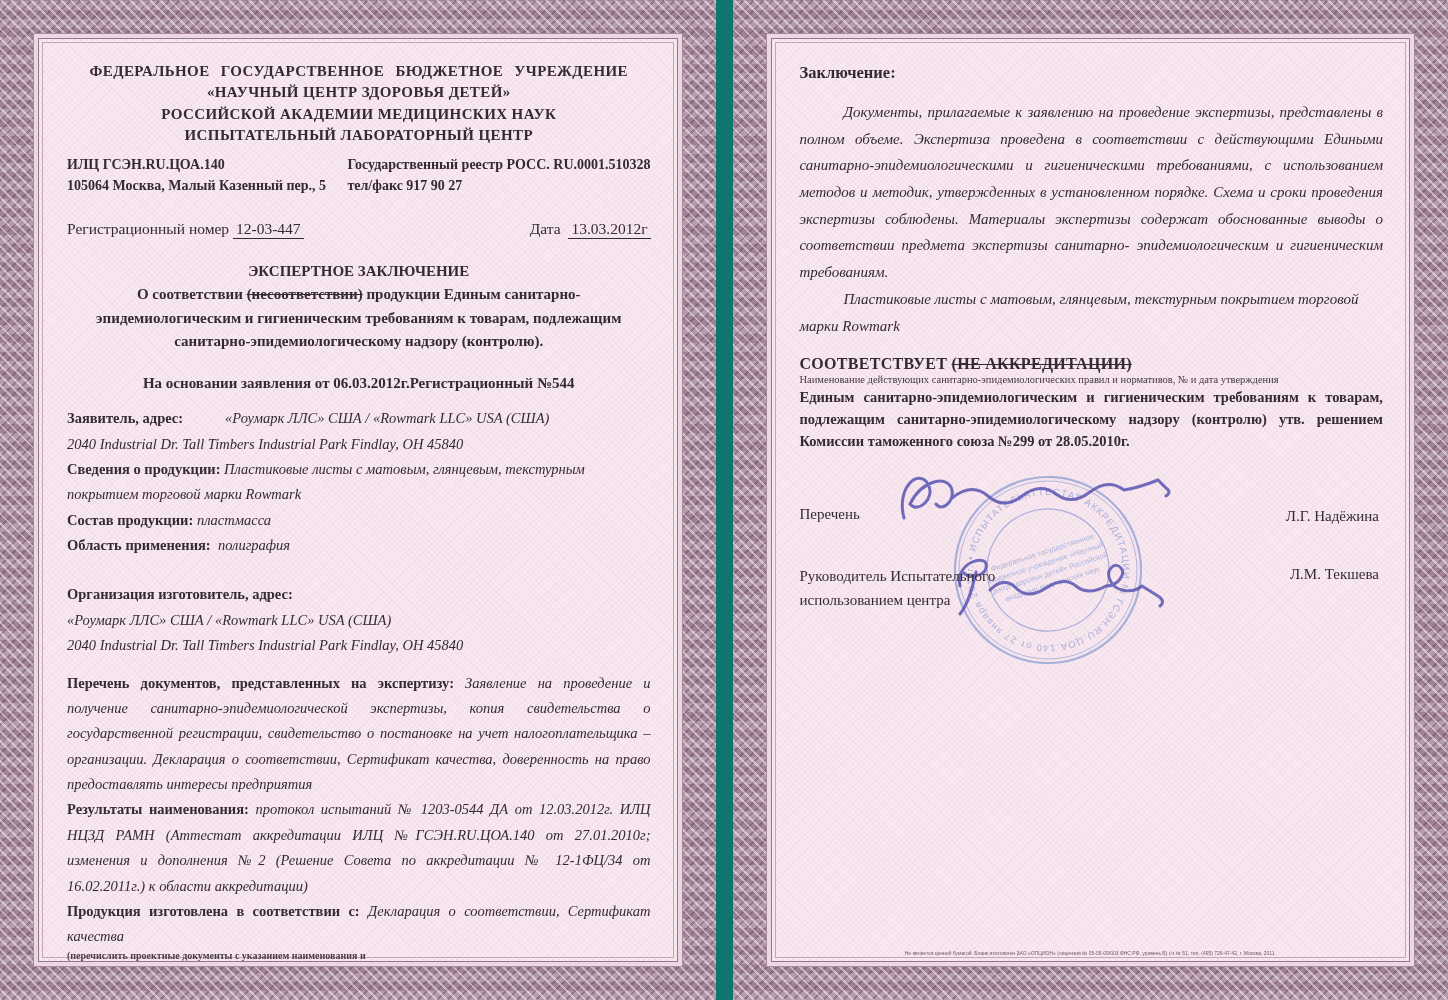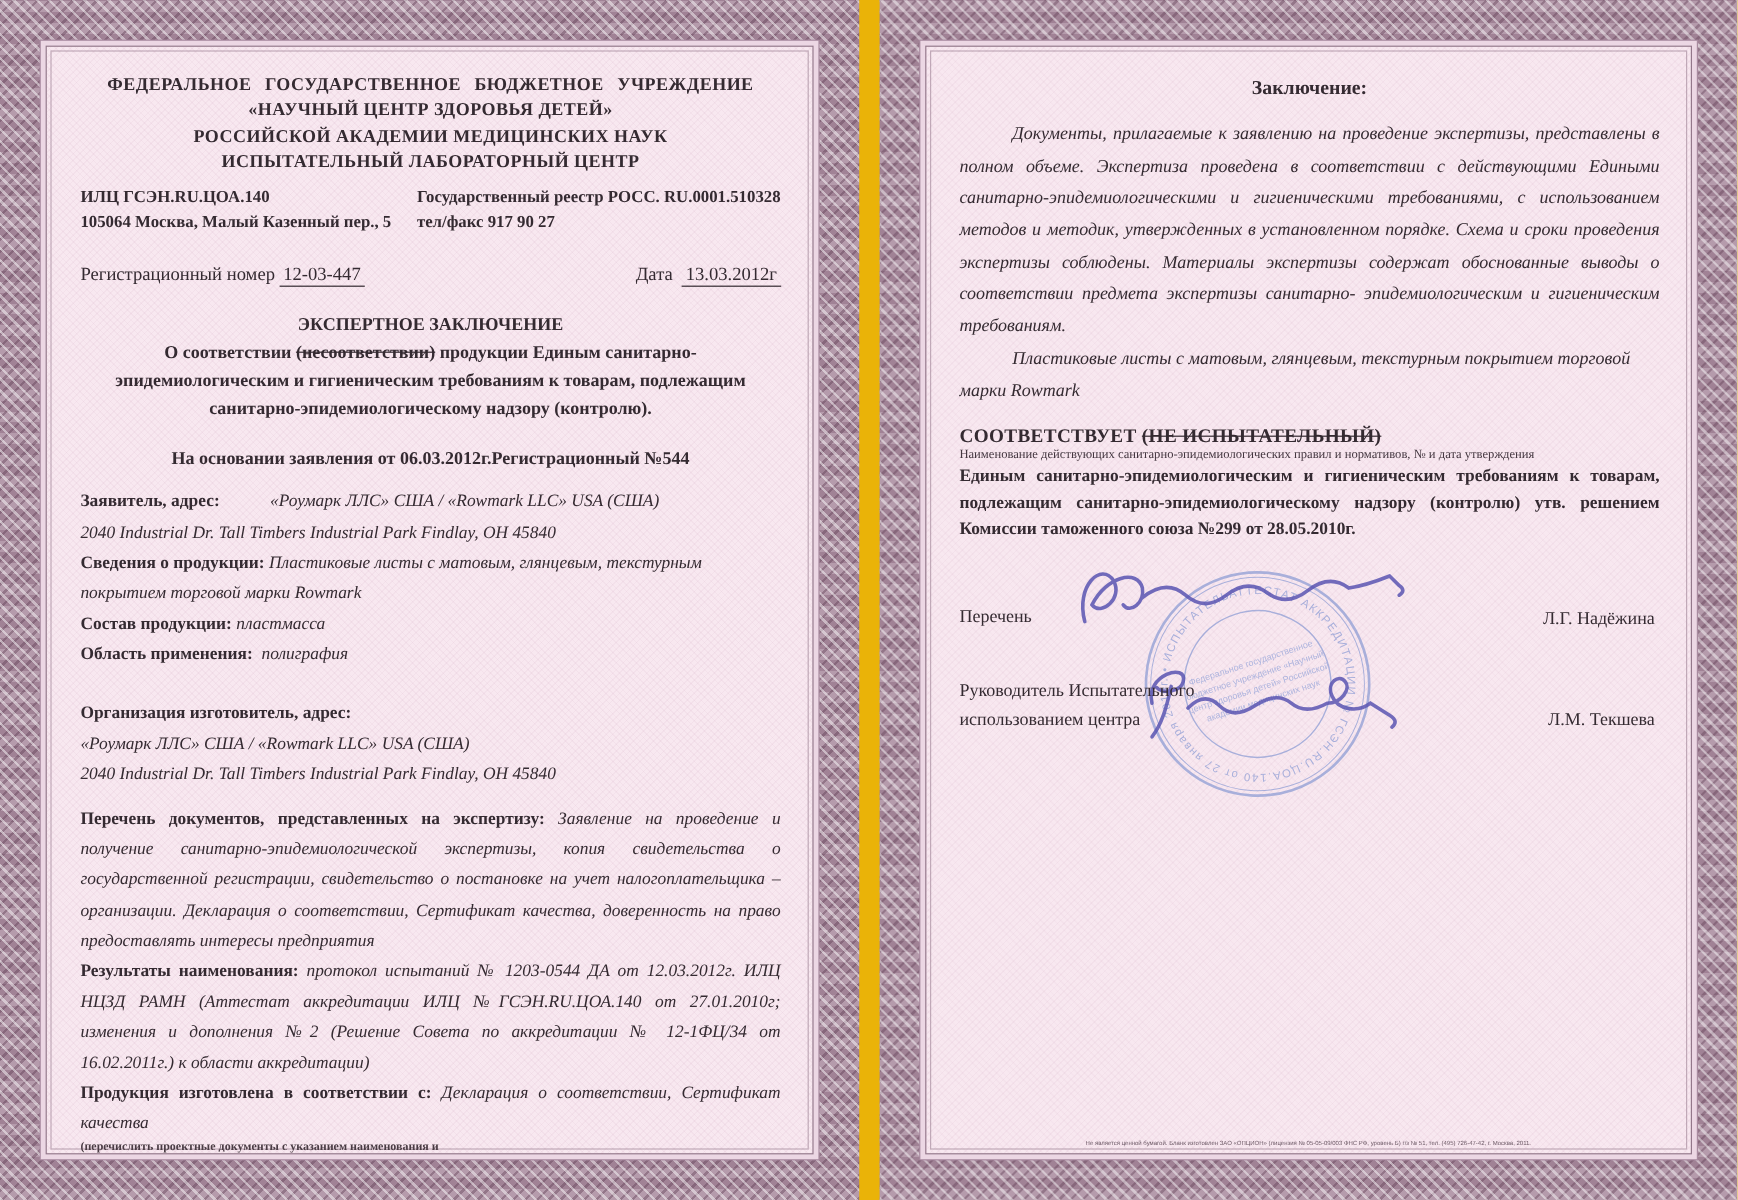--- a/index.html
+++ b/index.html
@@ -1,18 +1,18 @@
 <!DOCTYPE html>
 <html style="--paper: #f8e8f0; --border-base: #ab8da0; --serial: #a63a46;"><head>
 <meta charset="utf-8">
 <style>
   html,body{margin:0;padding:0;background:#fdfdfd;}
   #scan{
     width:1448px;height:1000px;display:flex;gap:17px;
-    background:#eab308;overflow:hidden;
+    background:#0f766e;overflow:hidden;
     font-family:"Liberation Serif","DejaVu Serif",serif;
     color:#342a31;
   }
   .page{
     position:relative;flex:1;height:1000px;
     background-color:var(--border-base,#ab8da0);
     background-image:
       repeating-linear-gradient(45deg, rgba(255,255,255,.45) 0 2px, rgba(0,0,0,0) 2px 7px),
       repeating-linear-gradient(-45deg, rgba(96,62,84,.40) 0 2px, rgba(0,0,0,0) 2px 7px),
       repeating-linear-gradient(0deg, rgba(255,255,255,.12) 0 9px, rgba(96,62,84,.14) 9px 18px);
@@ -48,21 +48,21 @@
   .fields .gap{display:inline-block;width:42px;}
   .para{font-size:14.5px;line-height:1.75;text-align:justify;}
   .para .lbl{font-weight:bold;font-style:normal;}
   .para .val{font-style:italic;}
   .madeblk{margin-top:0;}
   .footrow{display:flex;align-items:center;}
   .footnote{width:330px;font-size:10px;line-height:1.28;font-weight:bold;color:#4a3c44;}
   .serial{margin-left:60px;font-family:"DejaVu Sans Mono",monospace;font-size:17px;letter-spacing:3px;color:var(--serial,#a63a46);}
 
   
-  .h2ttl{text-align:center;font-weight:bold;font-size:16.5px;margin-top:8px;}
+  .h2ttl{font-weight:bold;font-size:16.5px;margin-top:8px;}
   .p-just{font-style:italic;font-size:15px;line-height:1.78;text-align:justify;margin-top:16px;}
   .p-just .ind, .p2 .ind{display:inline-block;width:44px;}
   .p2{font-style:italic;font-size:15px;line-height:1.78;margin-top:0;}
   .verdict{margin-top:16px;font-weight:bold;font-size:16px;letter-spacing:.3px;}
   .v-note{font-size:10.5px;margin-top:1px;color:#443740;}
   .v-detail{font-weight:bold;font-size:14.5px;line-height:1.5;margin-top:2px;text-align:justify;}
   .sigblock{position:relative;margin-top:8px;height:240px;font-size:15px;}
   .sig-label{position:absolute;left:0;}
   .sig-name{position:absolute;right:4px;}
   .svg-abs{position:absolute;}
@@ -159,21 +159,21 @@
         <div class="p-just">
           <span class="ind"></span><span>Документы, прилагаемые к заявлению на проведение экспертизы, представлены в полном объеме. Экспертиза проведена в соответствии с действующими Едиными санитарно-эпидемиологическими и гигиеническими требованиями, с использованием методов и методик, утвержденных в установленном порядке. Схема и сроки проведения экспертизы соблюдены. Материалы экспертизы содержат обоснованные выводы о соответствии предмета экспертизы санитарно- эпидемиологическим и гигиеническим требованиям.</span>
         </div>
 
         <div class="p2">
           <span class="ind"></span><span>Пластиковые листы с матовым, глянцевым, текстурным покрытием торговой марки Rowmark</span>
         </div>
 
         <div class="verdict">
           <span>СООТВЕТСТВУЕТ</span>
-          <span class="strike">(НЕ ИСПЫТАТЕЛЬНЫЙ)</span>
+          <span class="strike">(НЕ АККРЕДИТАЦИИ)</span>
         </div>
         <div class="v-note">Наименование действующих санитарно-эпидемиологических правил и нормативов, № и дата утверждения</div>
         <div class="v-detail">Единым санитарно-эпидемиологическим и гигиеническим требованиям к товарам, подлежащим санитарно-эпидемиологическому надзору (контролю) утв. решением Комиссии таможенного союза №299 от 28.05.2010г.</div>
 
         <div class="sigblock">
 
           <svg class="svg-abs" style="left:150px;top:12px;opacity:.72" width="196" height="196" viewBox="0 0 196 196">
             <g transform="rotate(-18 98 98)" fill="none" stroke="#8b9bd4">
               <circle cx="98" cy="98" r="93" stroke-width="2.2"></circle>
               <circle cx="98" cy="98" r="89" stroke-width="0.8"></circle>
@@ -206,21 +206,21 @@
           <svg class="svg-abs" style="left:138px;top:86px" width="250" height="80" viewBox="0 0 250 80">
             <g fill="none" stroke="#5a55b2" stroke-width="3" stroke-linecap="round" opacity=".85">
               <path d="M22,40 C16,16 52,6 48,22 C46,31 30,32 26,27"></path>
               <path d="M38,26 C34,44 30,58 22,68"></path>
               <path d="M52,44 Q66,30 78,42 T108,42 T138,40 T168,40 C180,40 188,28 183,22 C178,15 167,23 172,34 C177,46 194,48 204,40 L220,50 Q228,55 222,60"></path>
             </g>
           </svg>
 
           <div class="sig-label" style="top:108px">Руководитель  Испытательного</div>
           <div class="sig-label" style="top:132px">использованием центра</div>
-          <div class="sig-name" style="top:132px">Л.М. Текшева</div>
+          <div class="sig-name" style="top:106px">Л.М. Текшева</div>
 
         </div>
 
         <div class="pgfoot">Не является ценной бумагой. Бланк изготовлен ЗАО «ОПЦИОН» (лицензия № 05-05-09/003 ФНС РФ, уровень Б) г/з № 51, тел. (495) 726-47-42, г. Москва, 2011.</div>
 
       </div>
     </div>
   </div>
 
 </div>

